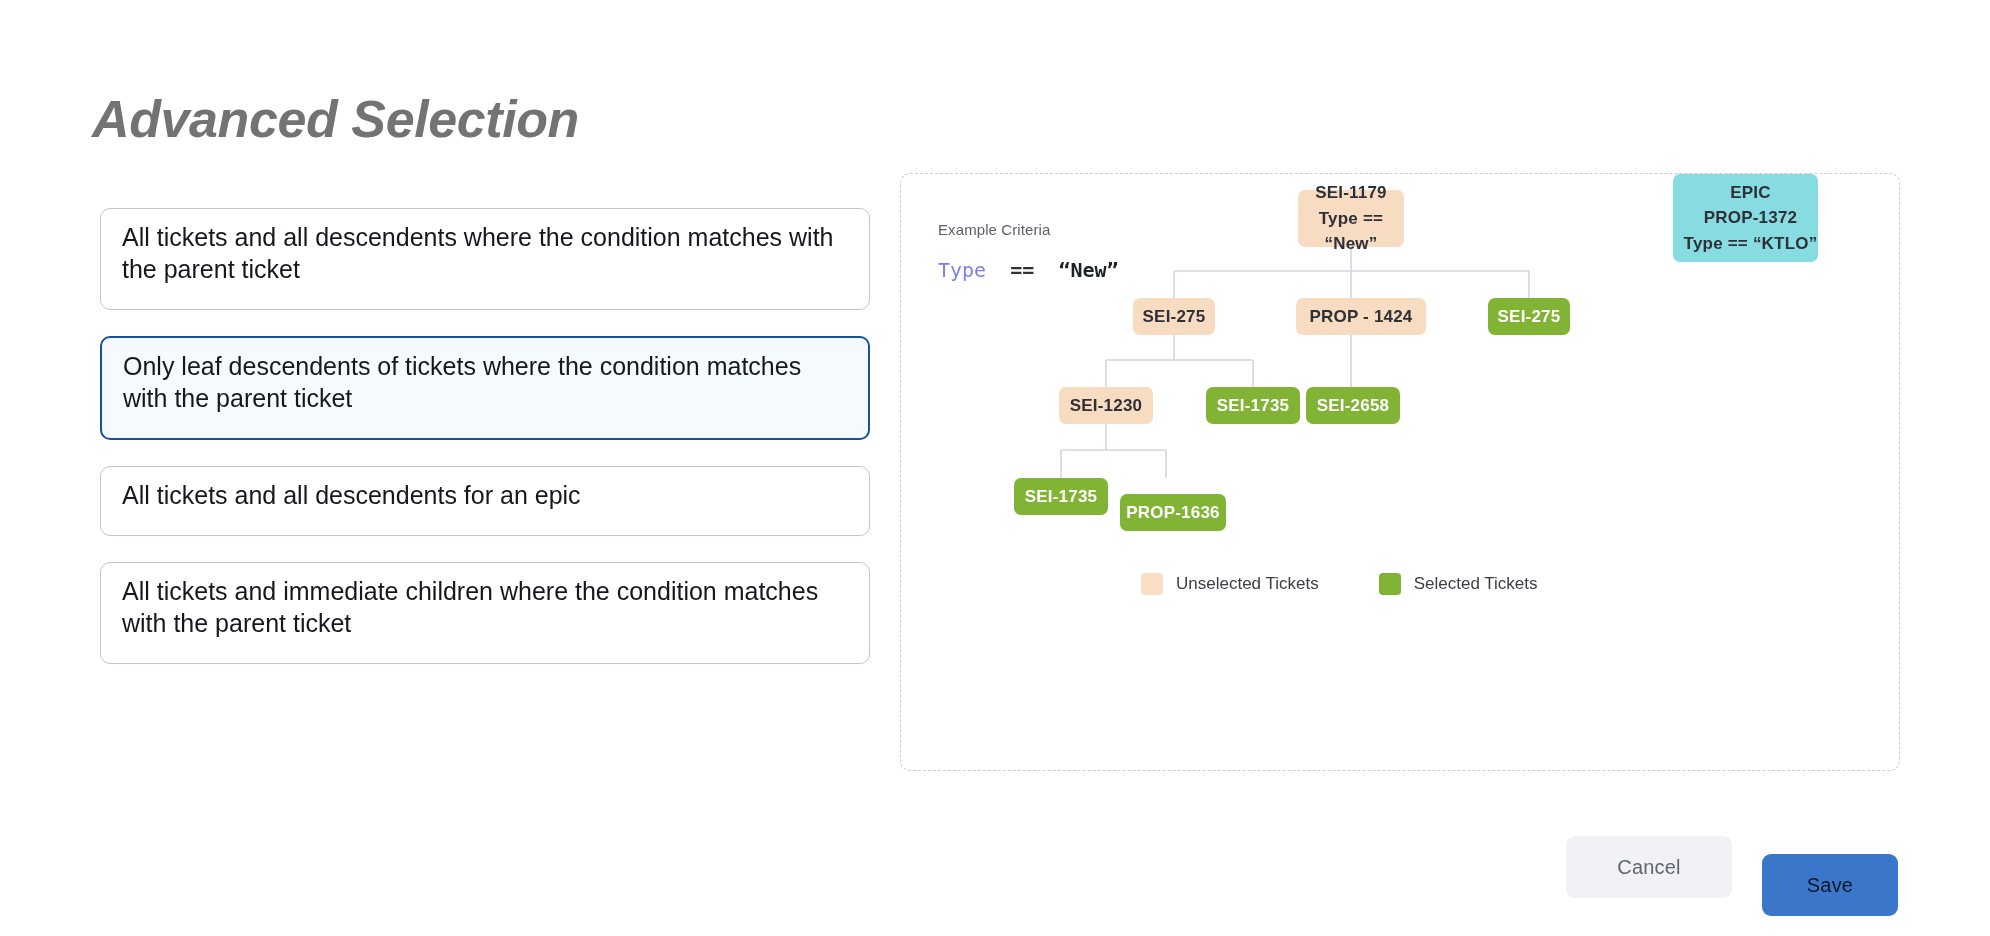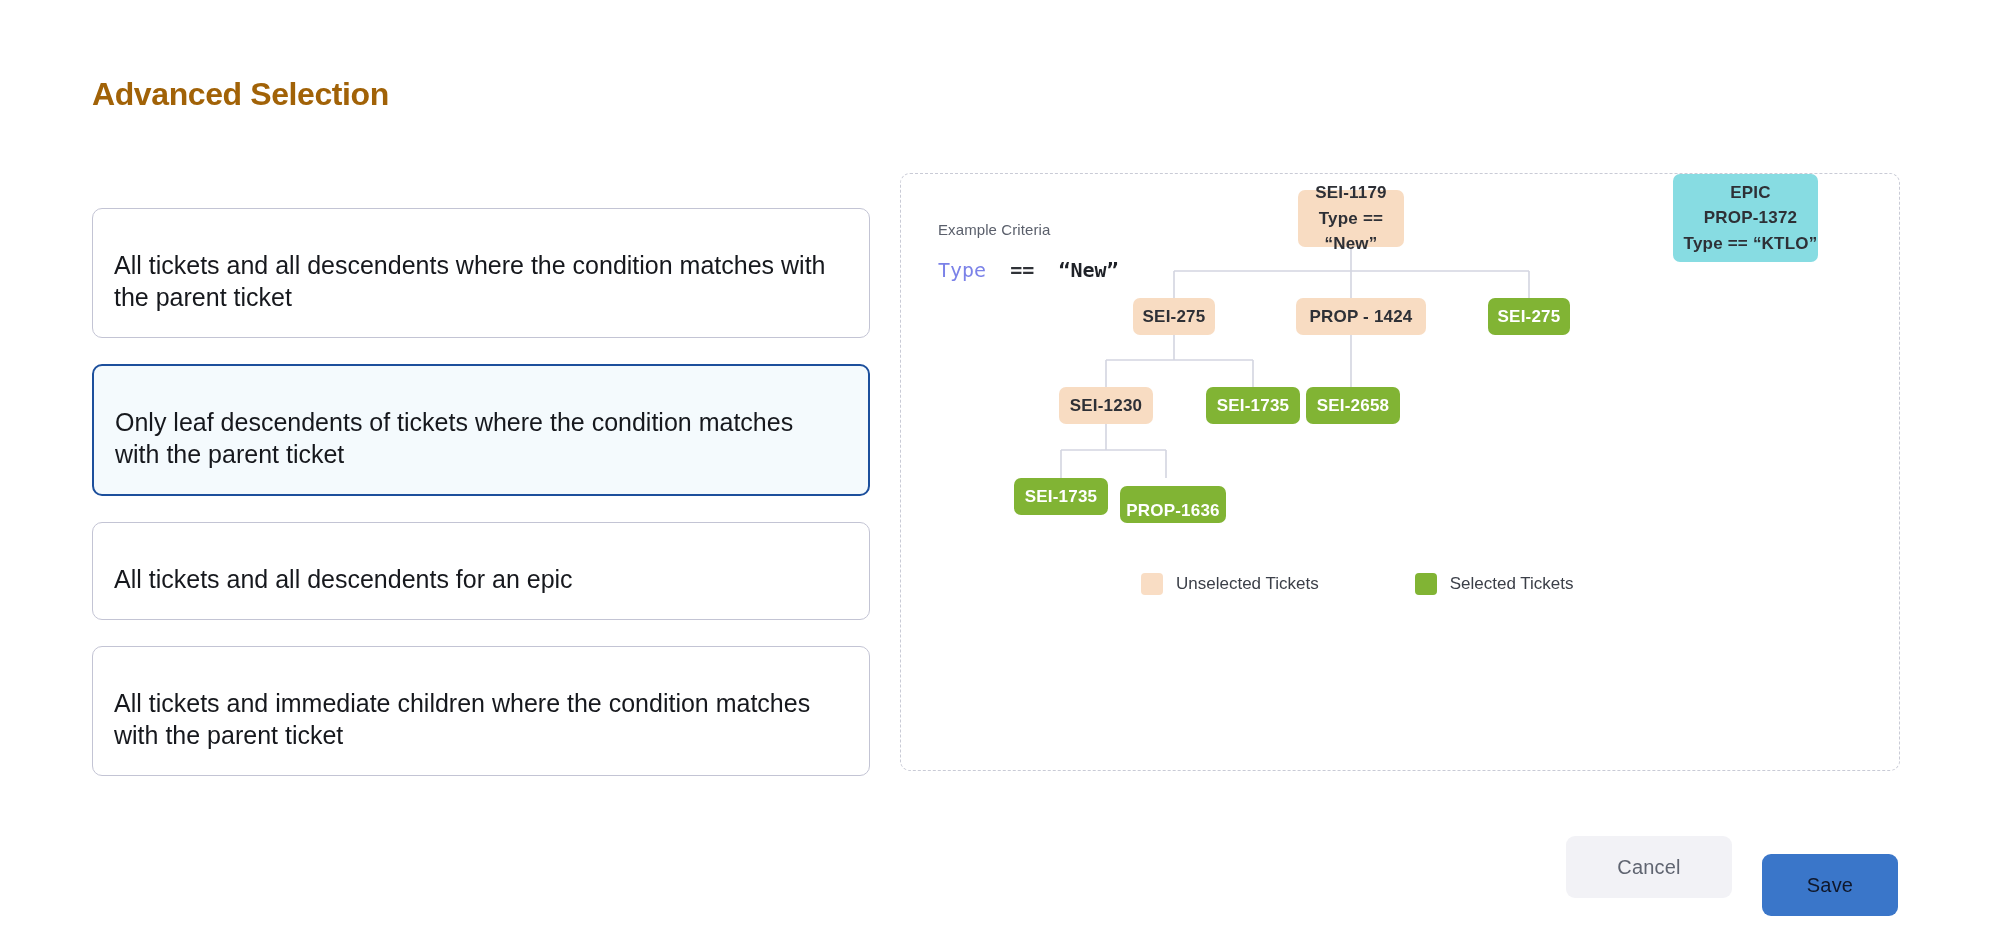--- a/index.html
+++ b/index.html
@@ -15,48 +15,50 @@
     position: relative;
     width: 1990px; height: 936px;
     background: #ffffff;
     overflow: hidden;
   }
 
   
   .page-title {
     position: absolute;
     left: 92px; top: 56px;
-    font-size: 32px;
+    font-size: 52px;
     font-weight: bold;
-    color: #a16207;
+    color: #737373;
     letter-spacing: -0.4px;
     line-height: 1.1;
+    font-style: italic;
   }
 
   
   .options {
     position: absolute;
     left: 92px; top: 208px;
     width: 778px;
     display: flex;
     flex-direction: column;
     gap: 26px;
   }
   .option-card {
     border: 1.5px solid #c3c4d4;
     border-radius: 10px;
     background: #ffffff;
-    padding: 40px 24px 24px 21px;
+    padding: 12px 24px 24px 21px;
     font-size: 25px;
     line-height: 1.28;
     color: #16181d;
     cursor: pointer;
     min-height: 60px;
     display: flex;
     align-items: center;
+    margin-left: 8px;
   }
   .option-card.selected {
     border: 2.5px solid #1c4f9c;
     background: #f4fafd;
   }
   .option-card .option-text { display: block; }
 
   
   .diagram-panel {
     position: absolute;
@@ -110,21 +112,21 @@
   .node.selected   { background: #81b434; color: #ffffff; }
   .node.epic       { background: #87dce2; color: #2e3036; }
   .node .sub { font-weight: bold; font-size: 17px; }
 
   
   .legend {
     position: absolute;
     left: 240px; top: 399px;
     display: flex;
     align-items: center;
-    gap: 96px;
+    gap: 60px;
     font-size: 17px;
     color: #3b3f48;
   }
   .legend-item { display: flex; align-items: center; gap: 13px; }
   .legend-swatch { width: 22px; height: 22px; border-radius: 4px; display: block; }
   .legend-swatch.unsel { background: #f9ddc4; }
   .legend-swatch.sel   { background: #81b434; }
 
   
   .footer {
@@ -244,21 +246,21 @@
       </div>
 
       <div class="node selected" style="left:405px; top:213px; width:94px; height:37px;">
         <span>SEI-2658</span>
       </div>
 
       <div class="node selected" style="left:113px; top:304px; width:94px; height:37px;">
         <span>SEI-1735</span>
       </div>
 
-      <div class="node selected" style="left:219px; top:312px; width:106px; height:37px;justify-content:flex-end;">
+      <div class="node selected" style="left:219px; top:320px; width:106px; height:37px;">
         <span>PROP-1636</span>
       </div>
 
     </div>
 
     <div class="legend">
       <div class="legend-item">
         <span class="legend-swatch unsel"></span>
         <span>Unselected Tickets</span>
       </div>

